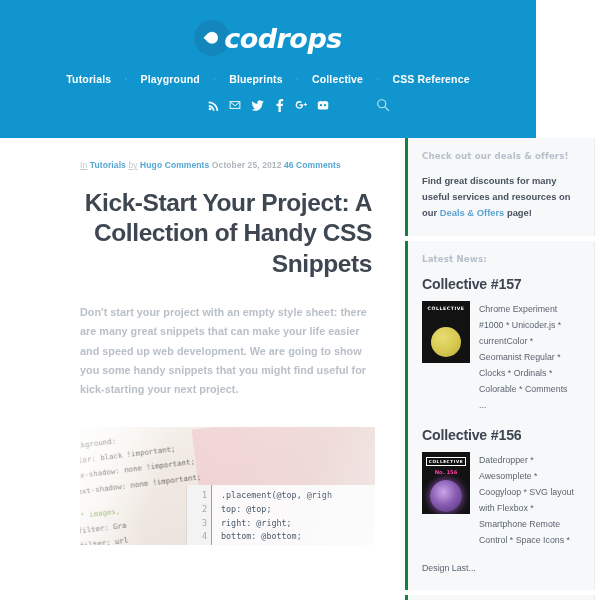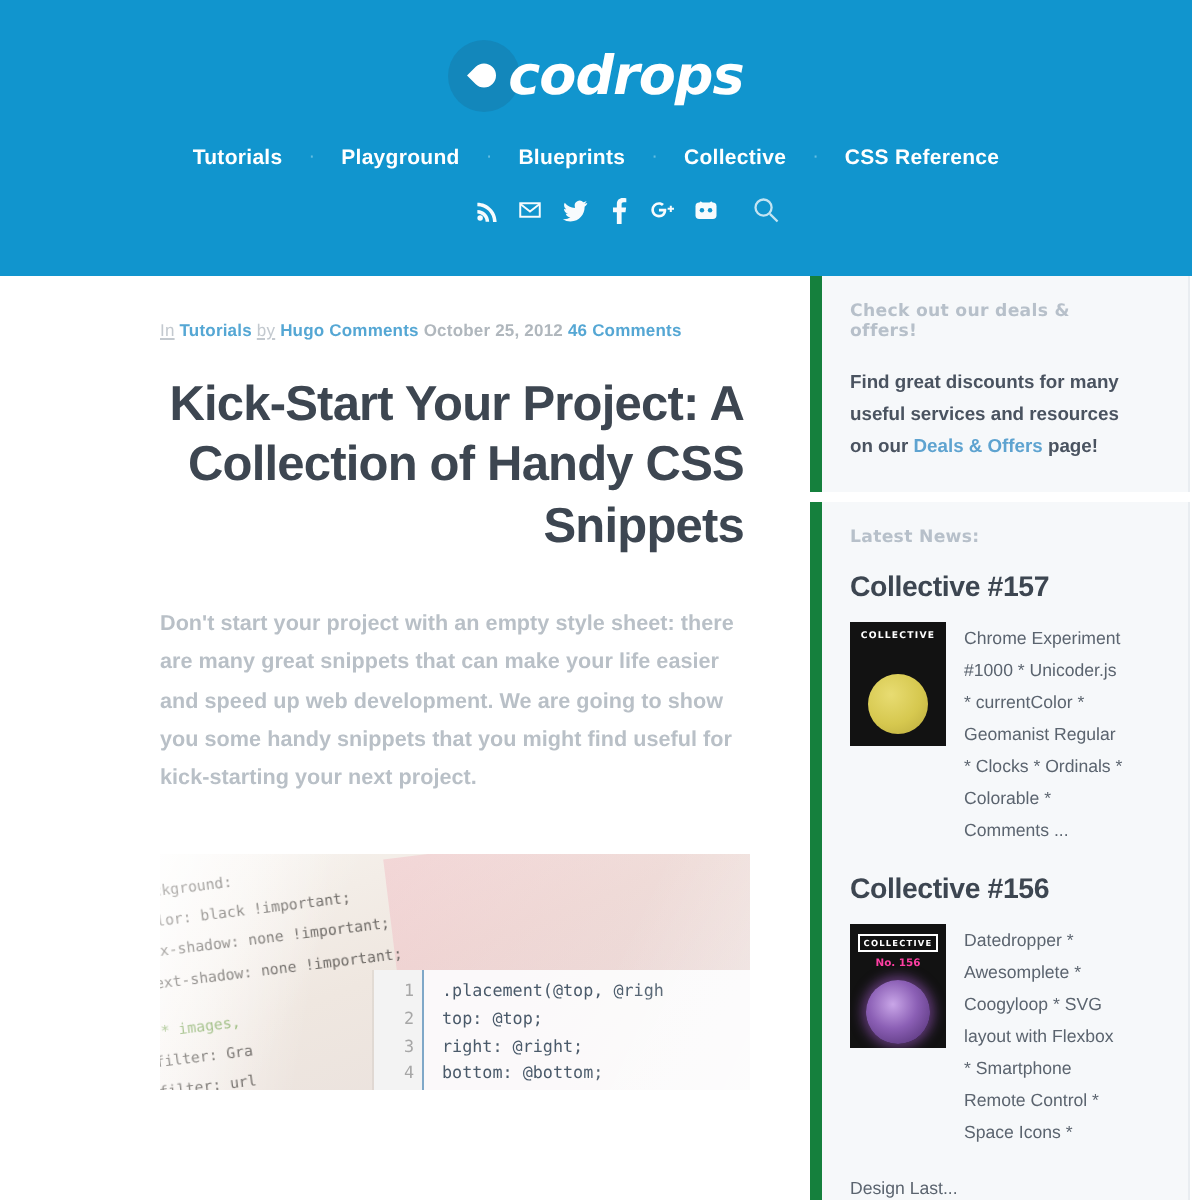--- a/index.html
+++ b/index.html
@@ -11,21 +11,21 @@
     background: #ffffff;
     font-family: "Liberation Sans", sans-serif;
     -webkit-font-smoothing: antialiased;
   }
 
   
   .site-header {
     background: #1195ce;
     height: 138px;
     position: relative;
-    width: 596px;
+    width: 536px;
     box-sizing: border-box;
   }
   .logo-wrap {
     display: flex;
     align-items: center;
     justify-content: center;
     padding-top: 16px;
     height: 44px;
   }
   .logo-circle {
@@ -233,25 +233,25 @@
   .sidebar {
     width: 200px;
     flex: 0 0 200px;
     background: #ffffff;
     box-sizing: border-box;
     padding-left: 5px;
     position: relative;
   }
   .sb-panel {
     background: #f6f8fa;
-    border-left: 6px solid #15803d;
+    border-left: 3px solid #15803d;
     border-right: 1px solid #e9edf1;
     box-sizing: border-box;
     width: 190px;
-    padding: 13px 32px 14px 14px;
+    padding: 13px 18px 14px 14px;
   }
   .sb-panel + .sb-panel { margin-top: 5px; }
 
   .sb-kicker {
     font-size: 8.6px;
     color: #b7c0ca;
     font-weight: bold;
     letter-spacing: 0.15px;
     margin-bottom: 12px;
     font-family: "DejaVu Sans", sans-serif;

